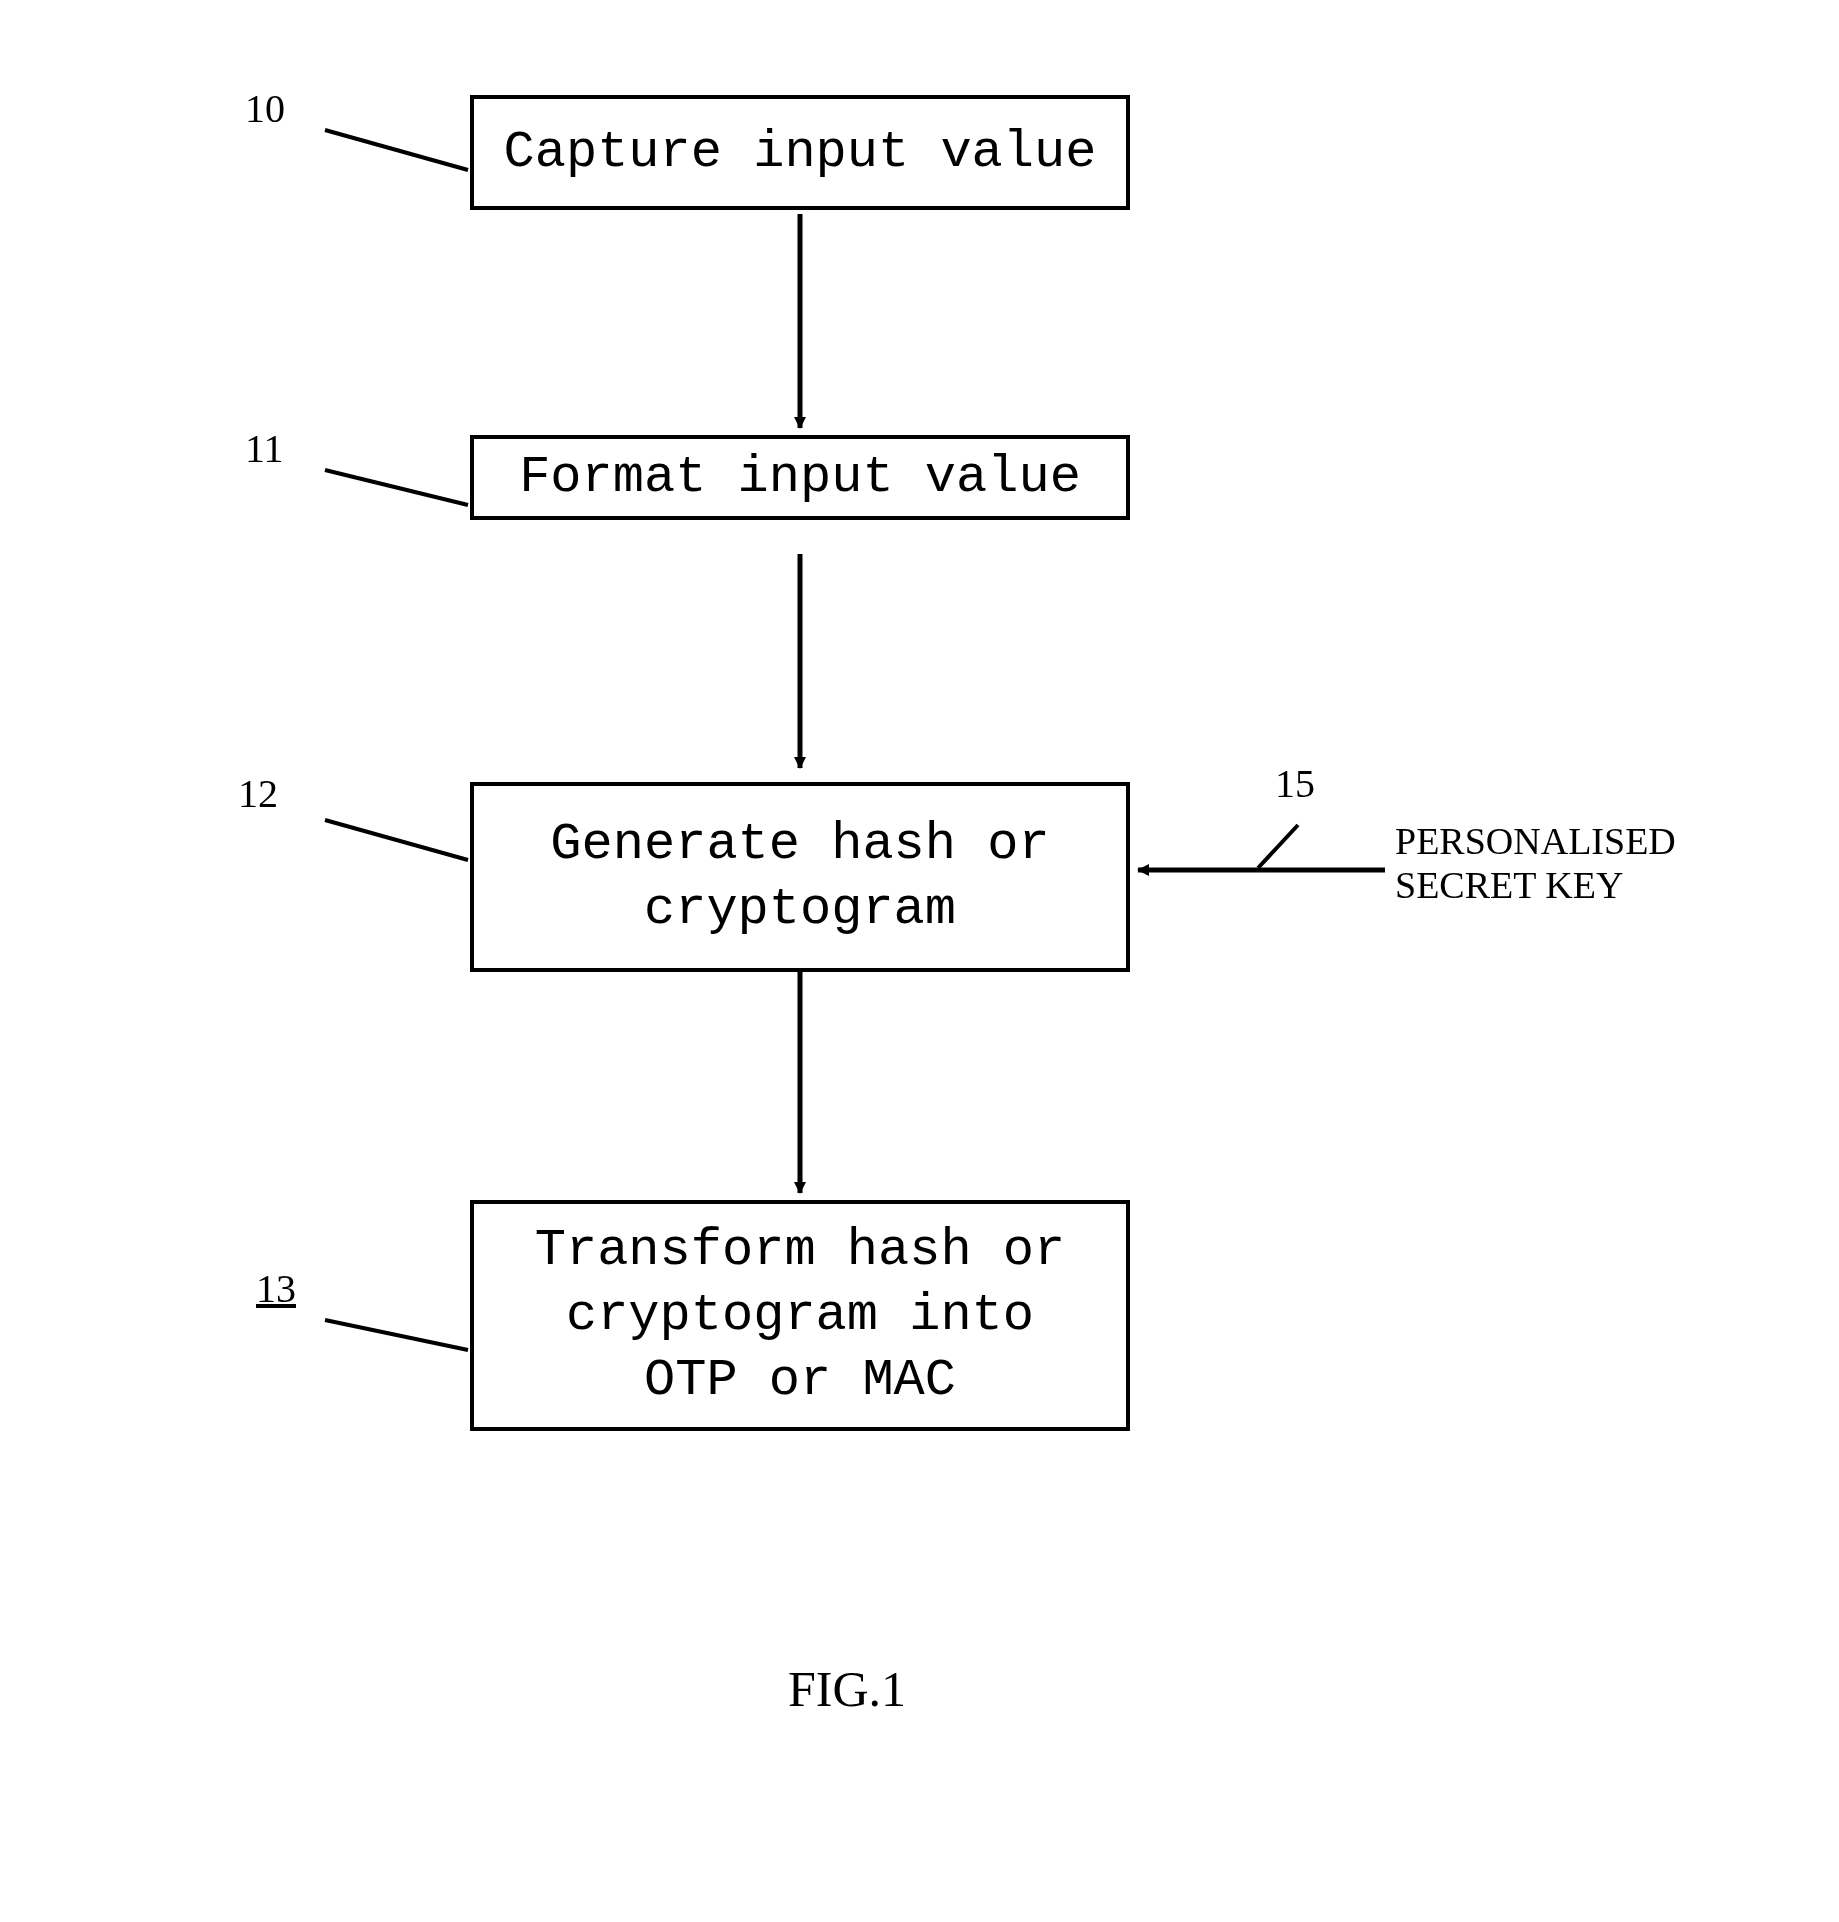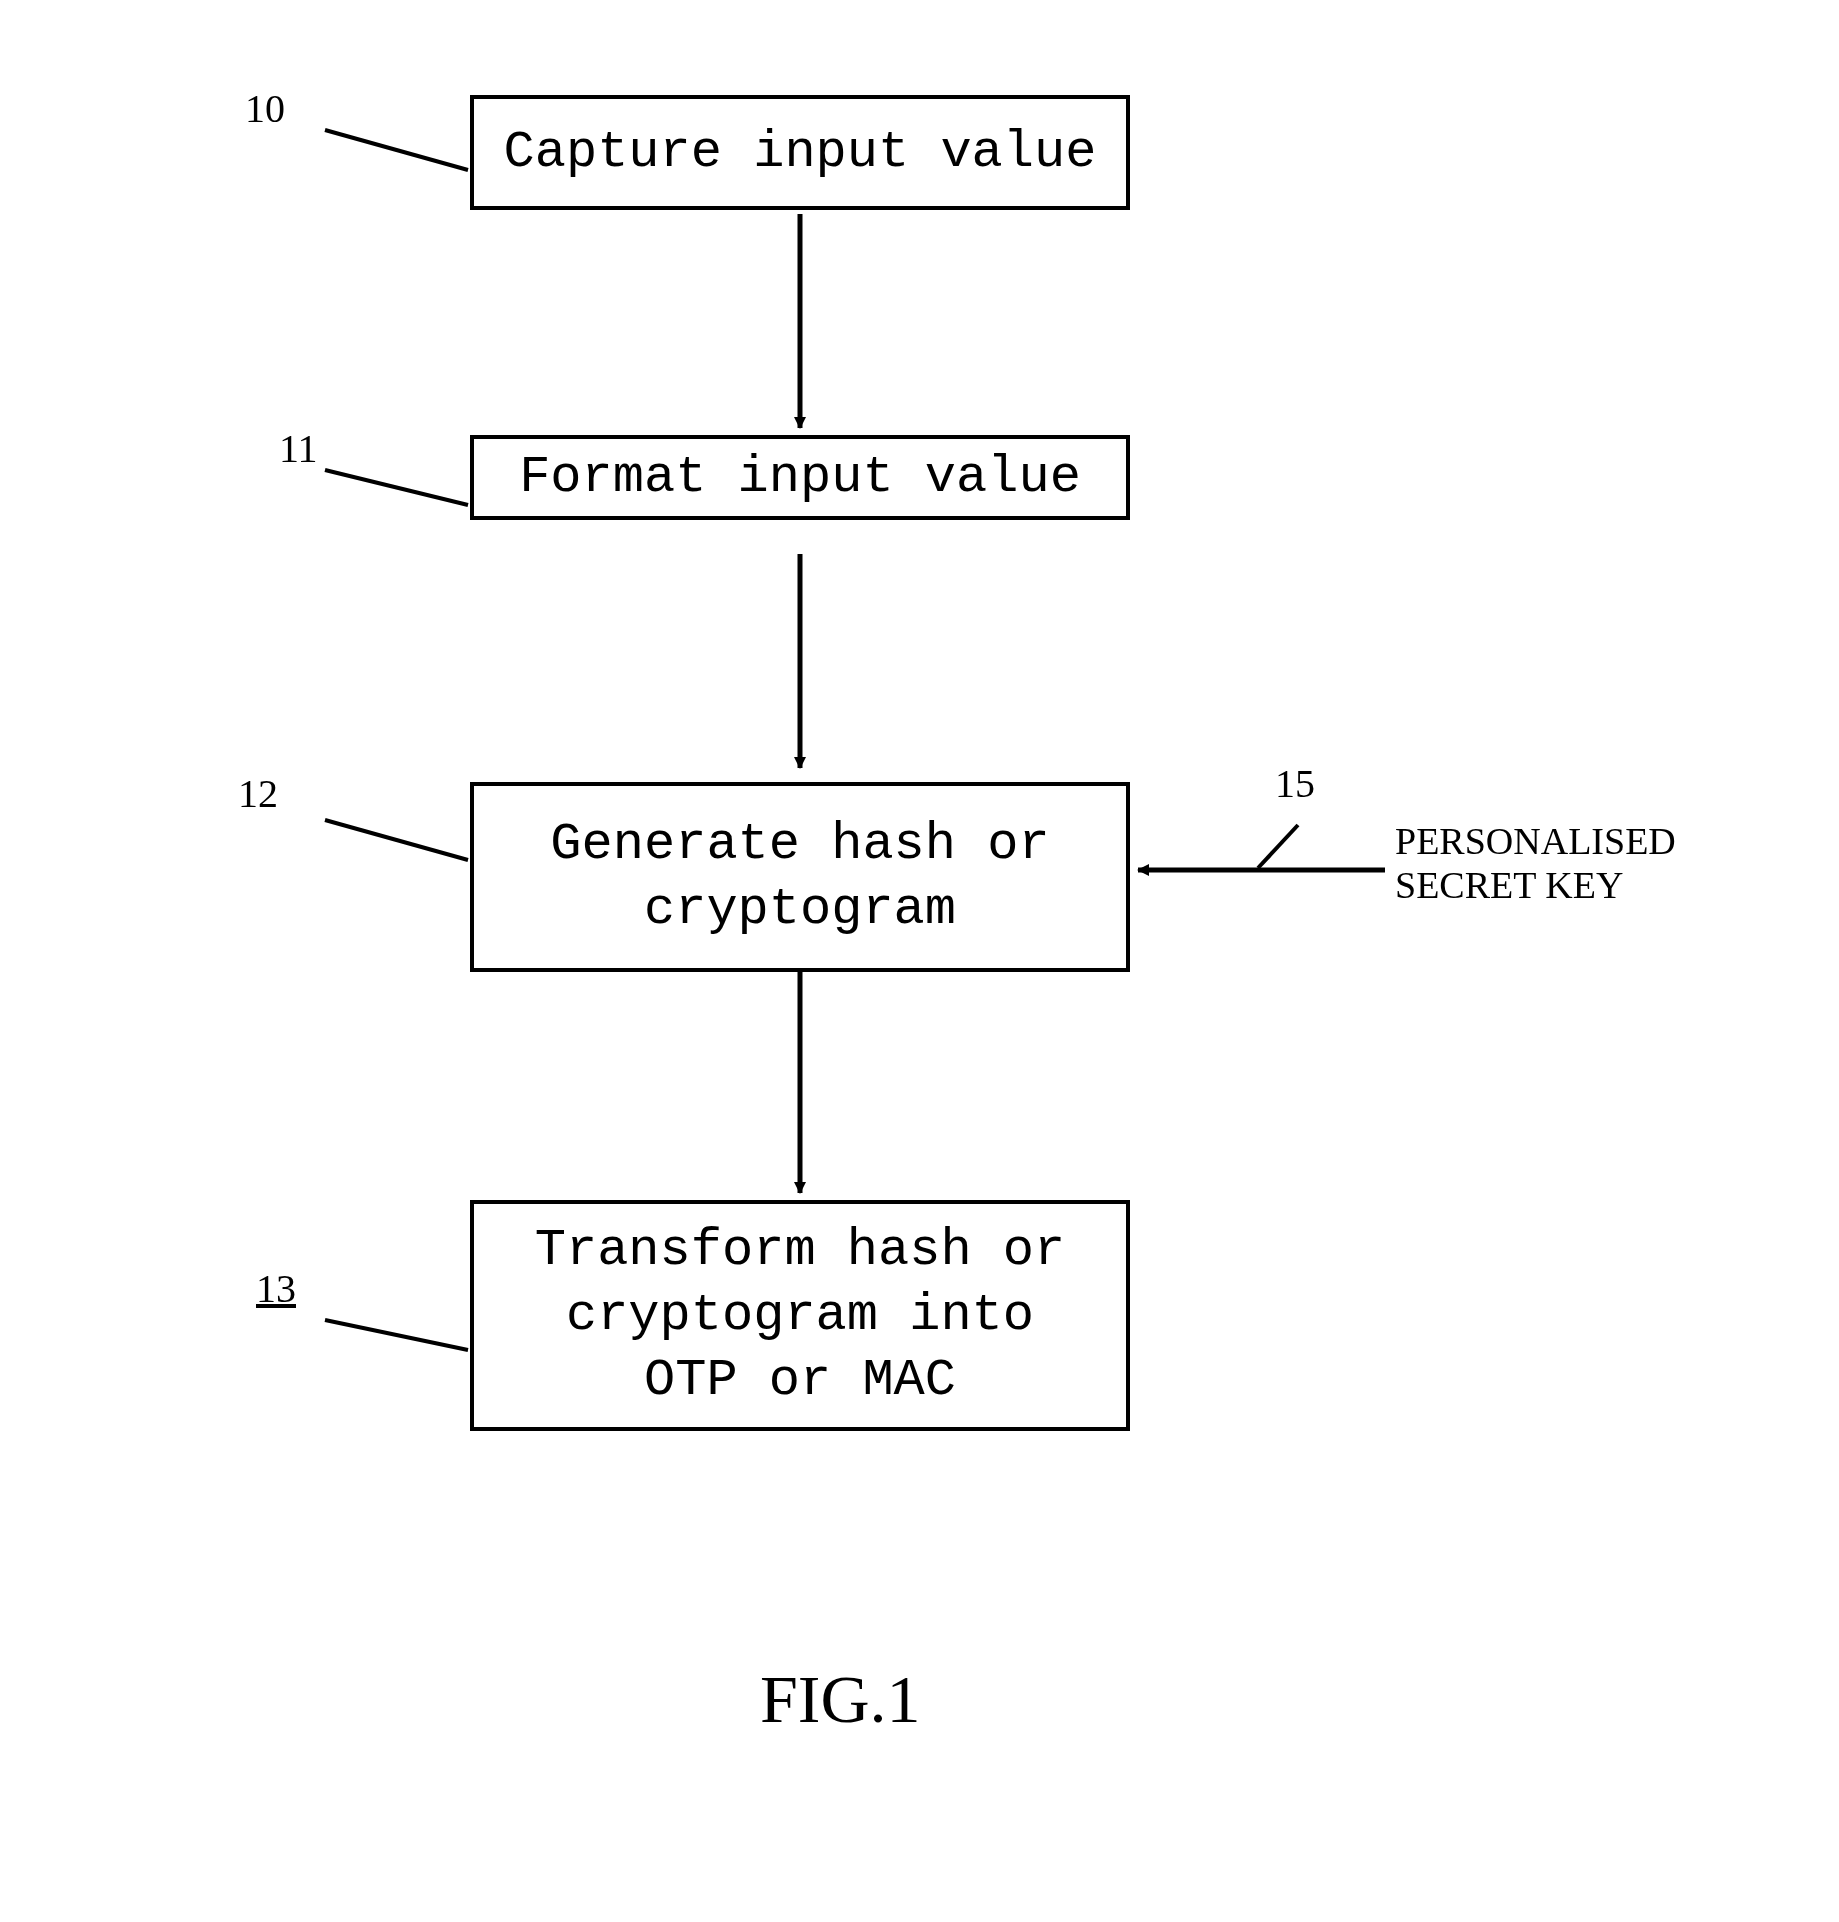--- a/index.html
+++ b/index.html
@@ -33,21 +33,22 @@
     position: absolute;
     font-family: "Times New Roman", Times, serif;
     font-size: 38px;
     line-height: 1.15;
     text-align: left;
     white-space: nowrap;
   }
   .fig-caption {
     position: absolute;
     font-family: "Times New Roman", Times, serif;
-    font-size: 68px;
+    font-size: 50px;
+    margin-left: 28px;
   }
   svg.overlay {
     position: absolute;
     left: 0;
     top: 0;
     width: 1839px;
     height: 1922px;
     pointer-events: none;
   }
 </style>
@@ -68,21 +69,21 @@
 </div>
 
 <div class="box" style="left:470px; top:1200px; width:660px; height:231px;">
   <span style="white-space: pre-line;">Transform hash or
 cryptogram into
 OTP or MAC</span>
 </div>
 
 <div class="ref-label" style="left:245px; top:85px;">10</div>
 
-<div class="ref-label" style="left:245px; top:425px;margin-left:34px;">11</div>
+<div class="ref-label" style="left:245px; top:425px;">11</div>
 
 <div class="ref-label" style="left:238px; top:770px;">12</div>
 
 <div class="ref-label" style="left:256px; top:1265px;text-decoration:underline;">13</div>
 
 <div class="ref-label" style="left:1275px; top:760px;">15</div>
 
 <div class="side-label" style="left:1395px; top:820px; white-space: pre-line;">PERSONALISED
 SECRET KEY</div>
 

